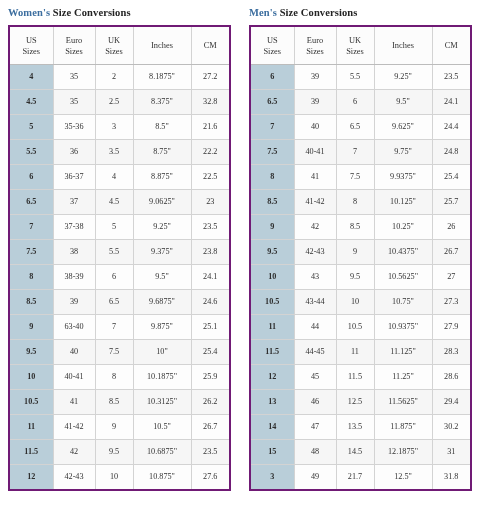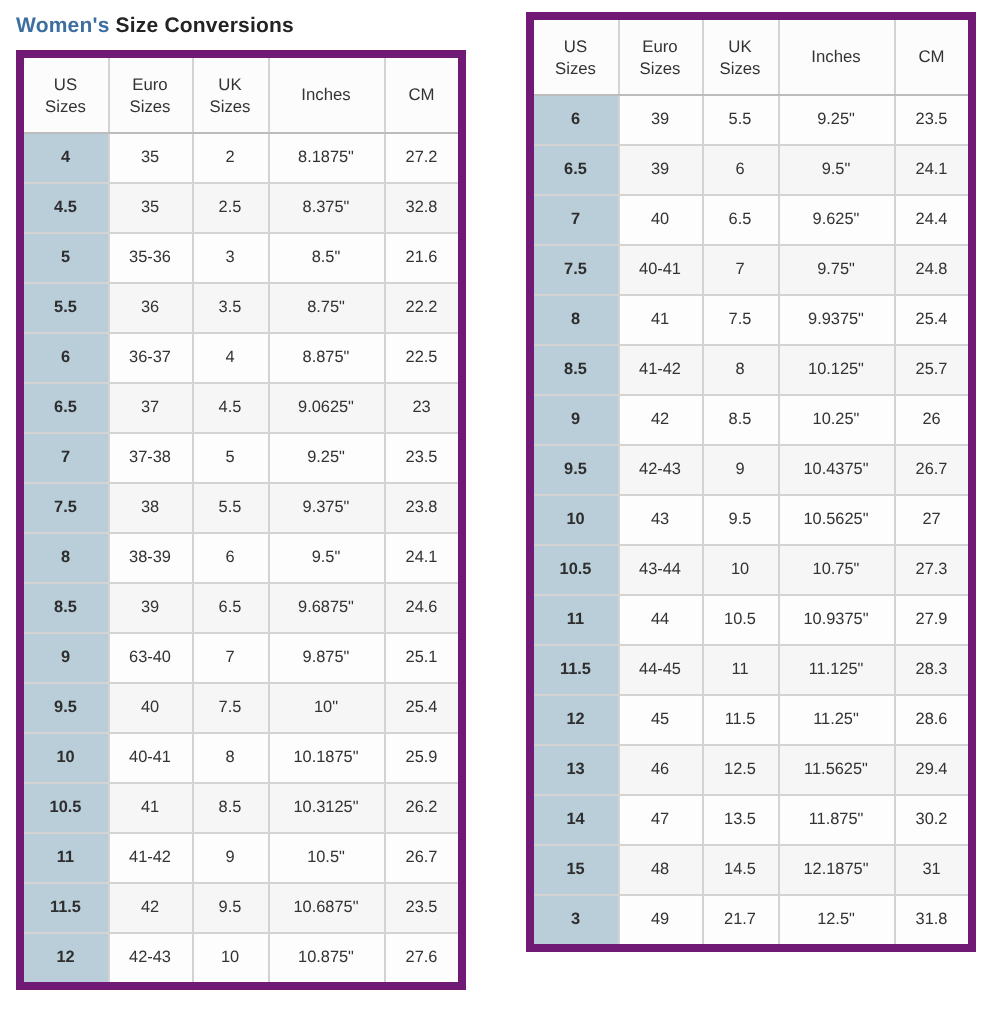--- a/index.html
+++ b/index.html
@@ -20,21 +20,22 @@
     width: 500px;
     height: 514px;
     box-sizing: border-box;
     background: #ffffff;
   }
   .panels {
     display: flex;
     flex-direction: row;
     align-items: flex-start;
     padding: 6px 0 0 8px;
-    gap: 34px;
+    gap: 20px;
+    font-family: Liberation Serif, serif;
   }
   .panel {
     width: 221px;
     flex: 0 0 221px;
   }
   .panel-title {
     font-size: 10.5px;
     font-weight: bold;
     line-height: 14px;
     margin: 0 0 5px 0;
@@ -44,21 +45,21 @@
   .title-accent {
     color: #3c6e9f;
   }
   .title-rest {
     color: #232323;
   }
   table.size-table {
     border-collapse: collapse;
     width: 221px;
     table-layout: fixed;
-    border: 4px solid #701a75;
+    border: 2px solid #701a75;
     background: #f97316;
   }
   table.size-table th,
   table.size-table td {
     border: 1px solid #d3d3d3;
     text-align: center;
     vertical-align: middle;
     font-size: 8.2px;
     line-height: 10px;
     padding: 0;
@@ -258,20 +259,23 @@
               <td>42-43</td>
               <td>10</td>
               <td>10.875"</td>
               <td>27.6</td>
             </tr>
           </tbody>
       </table>
     </div>
 
     <div class="panel">
+      <div class="panel-title">
+        <span class="title-accent">Men's</span><span class="title-rest"> </span><span class="title-rest">Size Conversions</span>
+      </div>
       <table class="size-table">
         <colgroup>
           <col class="c-us">
             <col class="c-euro">
             <col class="c-uk">
             <col class="c-in">
             <col class="c-cm">
         </colgroup>
         <thead>
           <tr>

